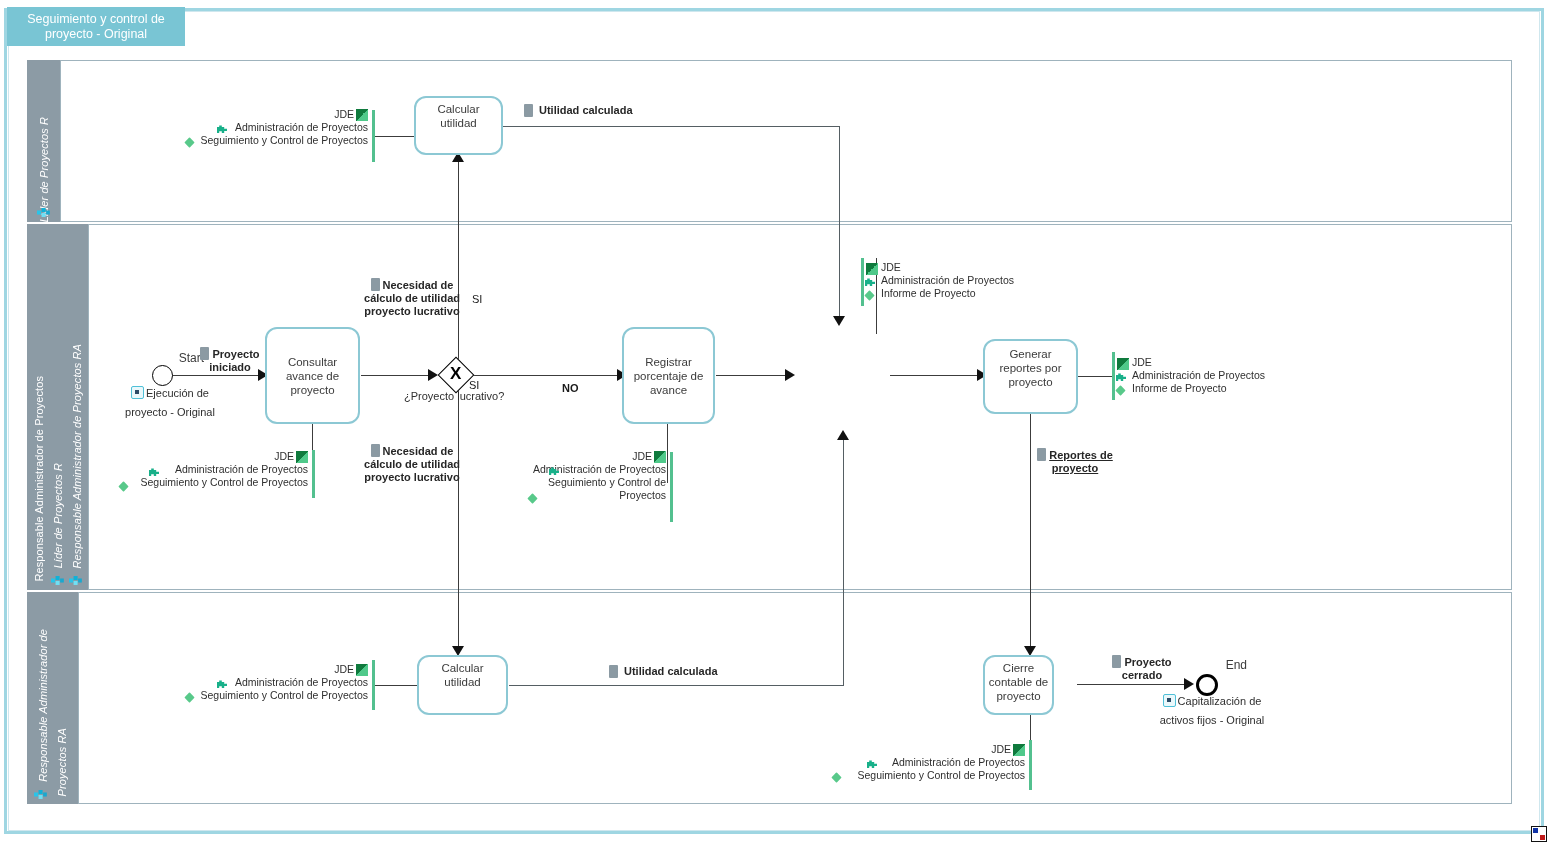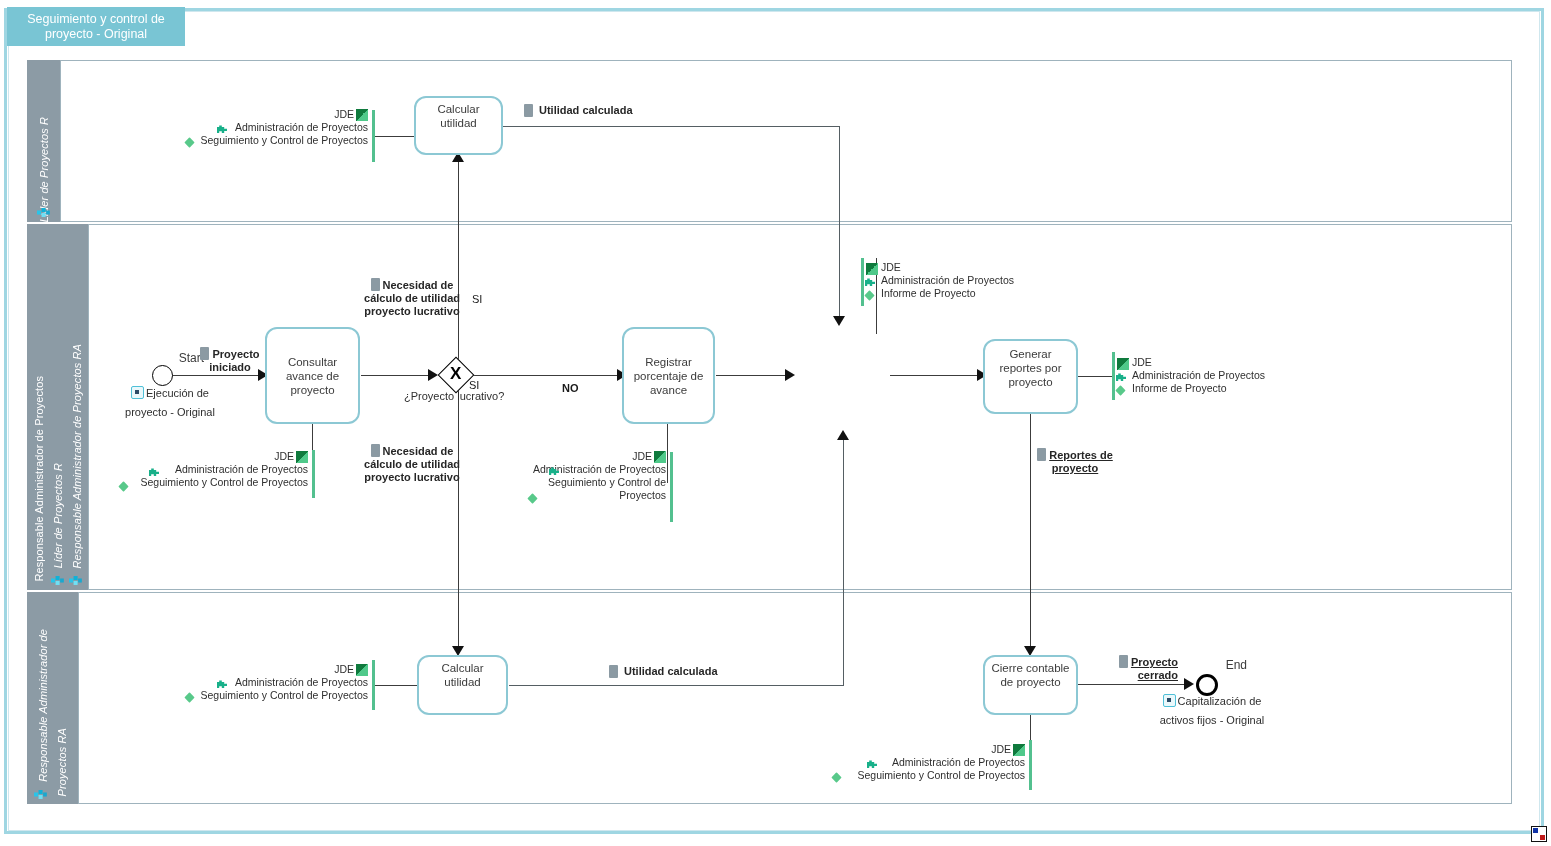--- a/index.html
+++ b/index.html
@@ -223,21 +223,21 @@
 
 
   <div class="task" style="left:983px;top:339px;width:95px;height:75px;align-items:flex-start;justify-content:center;padding-top:6px;">
     <span>Generar reportes por proyecto</span>
   </div>
 
   <div class="task" style="left:417px;top:655px;width:91px;height:60px;align-items:flex-start;justify-content:center;padding-top:4px;">
     <span>Calcular utilidad</span>
   </div>
 
-  <div class="task" style="left:983px;top:655px;width:95px;height:60px;align-items:flex-start;padding-top:4px;">
+  <div class="task" style="left:983px;top:655px;width:71px;height:60px;align-items:flex-start;padding-top:4px;">
     <span>Cierre contable de proyecto</span>
   </div>
 
   <div class="dobj" style="left:524px;top:104px;">
     <span class="doc-ico"></span>
     <span>Utilidad calculada</span>
   </div>
 
   <div class="dobj" style="left:192px;top:347px;width:76px;white-space:normal;display:block;text-align:center;">
     <span class="doc-ico"></span><span>Proyecto iniciado</span>
@@ -253,21 +253,21 @@
 
   <div class="dobj wrap" style="left:1029px;top:448px;width:92px;text-decoration:underline;">
     <span class="doc-ico"></span><span>Reportes de proyecto</span>
   </div>
 
   <div class="dobj" style="left:609px;top:665px;">
     <span class="doc-ico"></span>
     <span>Utilidad calculada</span>
   </div>
 
-  <div class="dobj wrap" style="left:1106px;top:655px;width:72px;text-align:right;text-decoration:underline;">
+  <div class="dobj wrap" style="left:1106px;top:655px;width:72px;text-align:center;">
     <span class="doc-ico"></span><span>Proyecto cerrado</span>
   </div>
 
   <div class="res-bar" style="left:372px;top:110px;height:52px;"></div>
   <div class="resgrp" style="left:140px;top:108px;width:228px;text-align:right;">
     <div class="row">
         <span>JDE</span>
         <span class="ico ico-jde"></span>
       </div>
     <div class="row">

